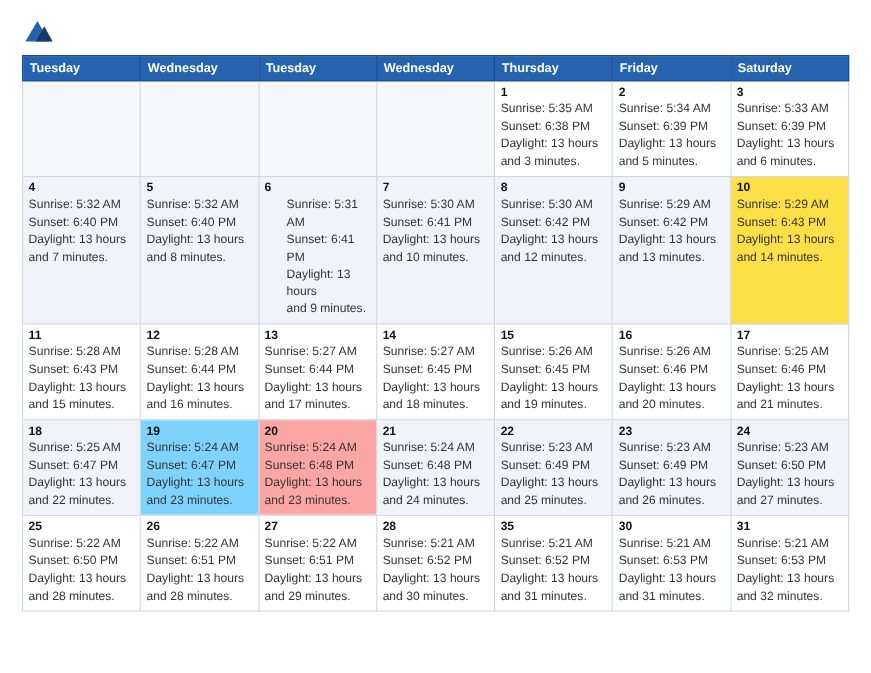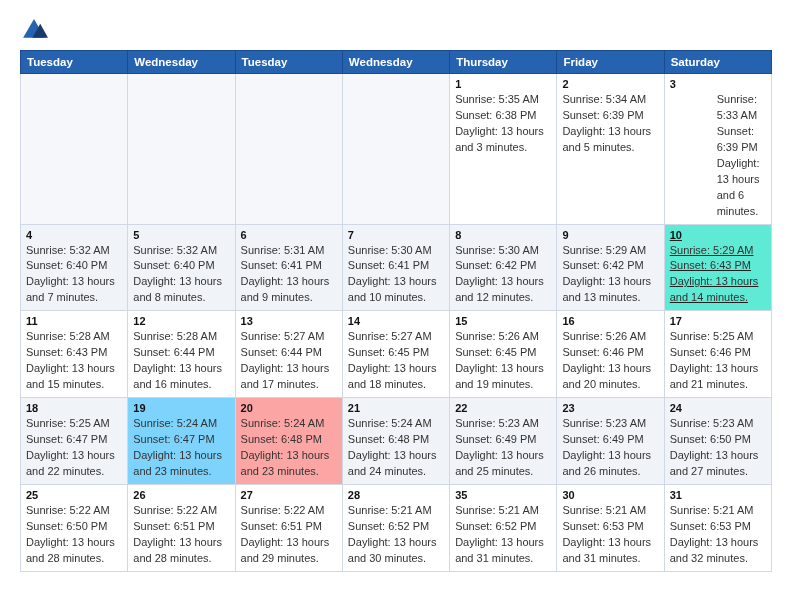--- a/index.html
+++ b/index.html
@@ -144,21 +144,21 @@
           </td>
           <td>
             <span class="day-num">2</span>
             <div class="day-info" style="white-space: pre-line;">Sunrise: 5:34 AM
 Sunset: 6:39 PM
 Daylight: 13 hours
 and 5 minutes.</div>
           </td>
           <td>
             <span class="day-num">3</span>
-            <div class="day-info" style="white-space: pre-line; margin-left: 47px;">Sunrise: 5:33 AM
+            <div class="day-info" style="white-space: pre-line;">Sunrise: 5:33 AM
 Sunset: 6:39 PM
 Daylight: 13 hours
 and 6 minutes.</div>
           </td>
         </tr>
         <tr>
           <td style="background: rgb(240, 243, 248);">
             <span class="day-num">4</span>
             <div class="day-info" style="white-space: pre-line;">Sunrise: 5:32 AM
 Sunset: 6:40 PM
@@ -167,21 +167,21 @@
           </td>
           <td style="background: rgb(240, 243, 248);">
             <span class="day-num">5</span>
             <div class="day-info" style="white-space: pre-line;">Sunrise: 5:32 AM
 Sunset: 6:40 PM
 Daylight: 13 hours
 and 8 minutes.</div>
           </td>
           <td style="background: rgb(240, 243, 248);">
             <span class="day-num">6</span>
-            <div class="day-info" style="white-space: pre-line;">Sunrise: 5:31 AM
+            <div class="day-info" style="white-space: pre-line; margin-left: 20px;">Sunrise: 5:31 AM
 Sunset: 6:41 PM
 Daylight: 13 hours
 and 9 minutes.</div>
           </td>
           <td style="background: rgb(240, 243, 248);">
             <span class="day-num">7</span>
             <div class="day-info" style="white-space: pre-line;">Sunrise: 5:30 AM
 Sunset: 6:41 PM
 Daylight: 13 hours
 and 10 minutes.</div>
@@ -193,21 +193,21 @@
 Daylight: 13 hours
 and 12 minutes.</div>
           </td>
           <td style="background: rgb(240, 243, 248);">
             <span class="day-num">9</span>
             <div class="day-info" style="white-space: pre-line;">Sunrise: 5:29 AM
 Sunset: 6:42 PM
 Daylight: 13 hours
 and 13 minutes.</div>
           </td>
-          <td style="background: #5eead4; text-decoration: underline;">
+          <td style="background: #fde047;">
             <span class="day-num">10</span>
             <div class="day-info" style="white-space: pre-line;">Sunrise: 5:29 AM
 Sunset: 6:43 PM
 Daylight: 13 hours
 and 14 minutes.</div>
           </td>
         </tr>
         <tr>
           <td>
             <span class="day-num">11</span>

